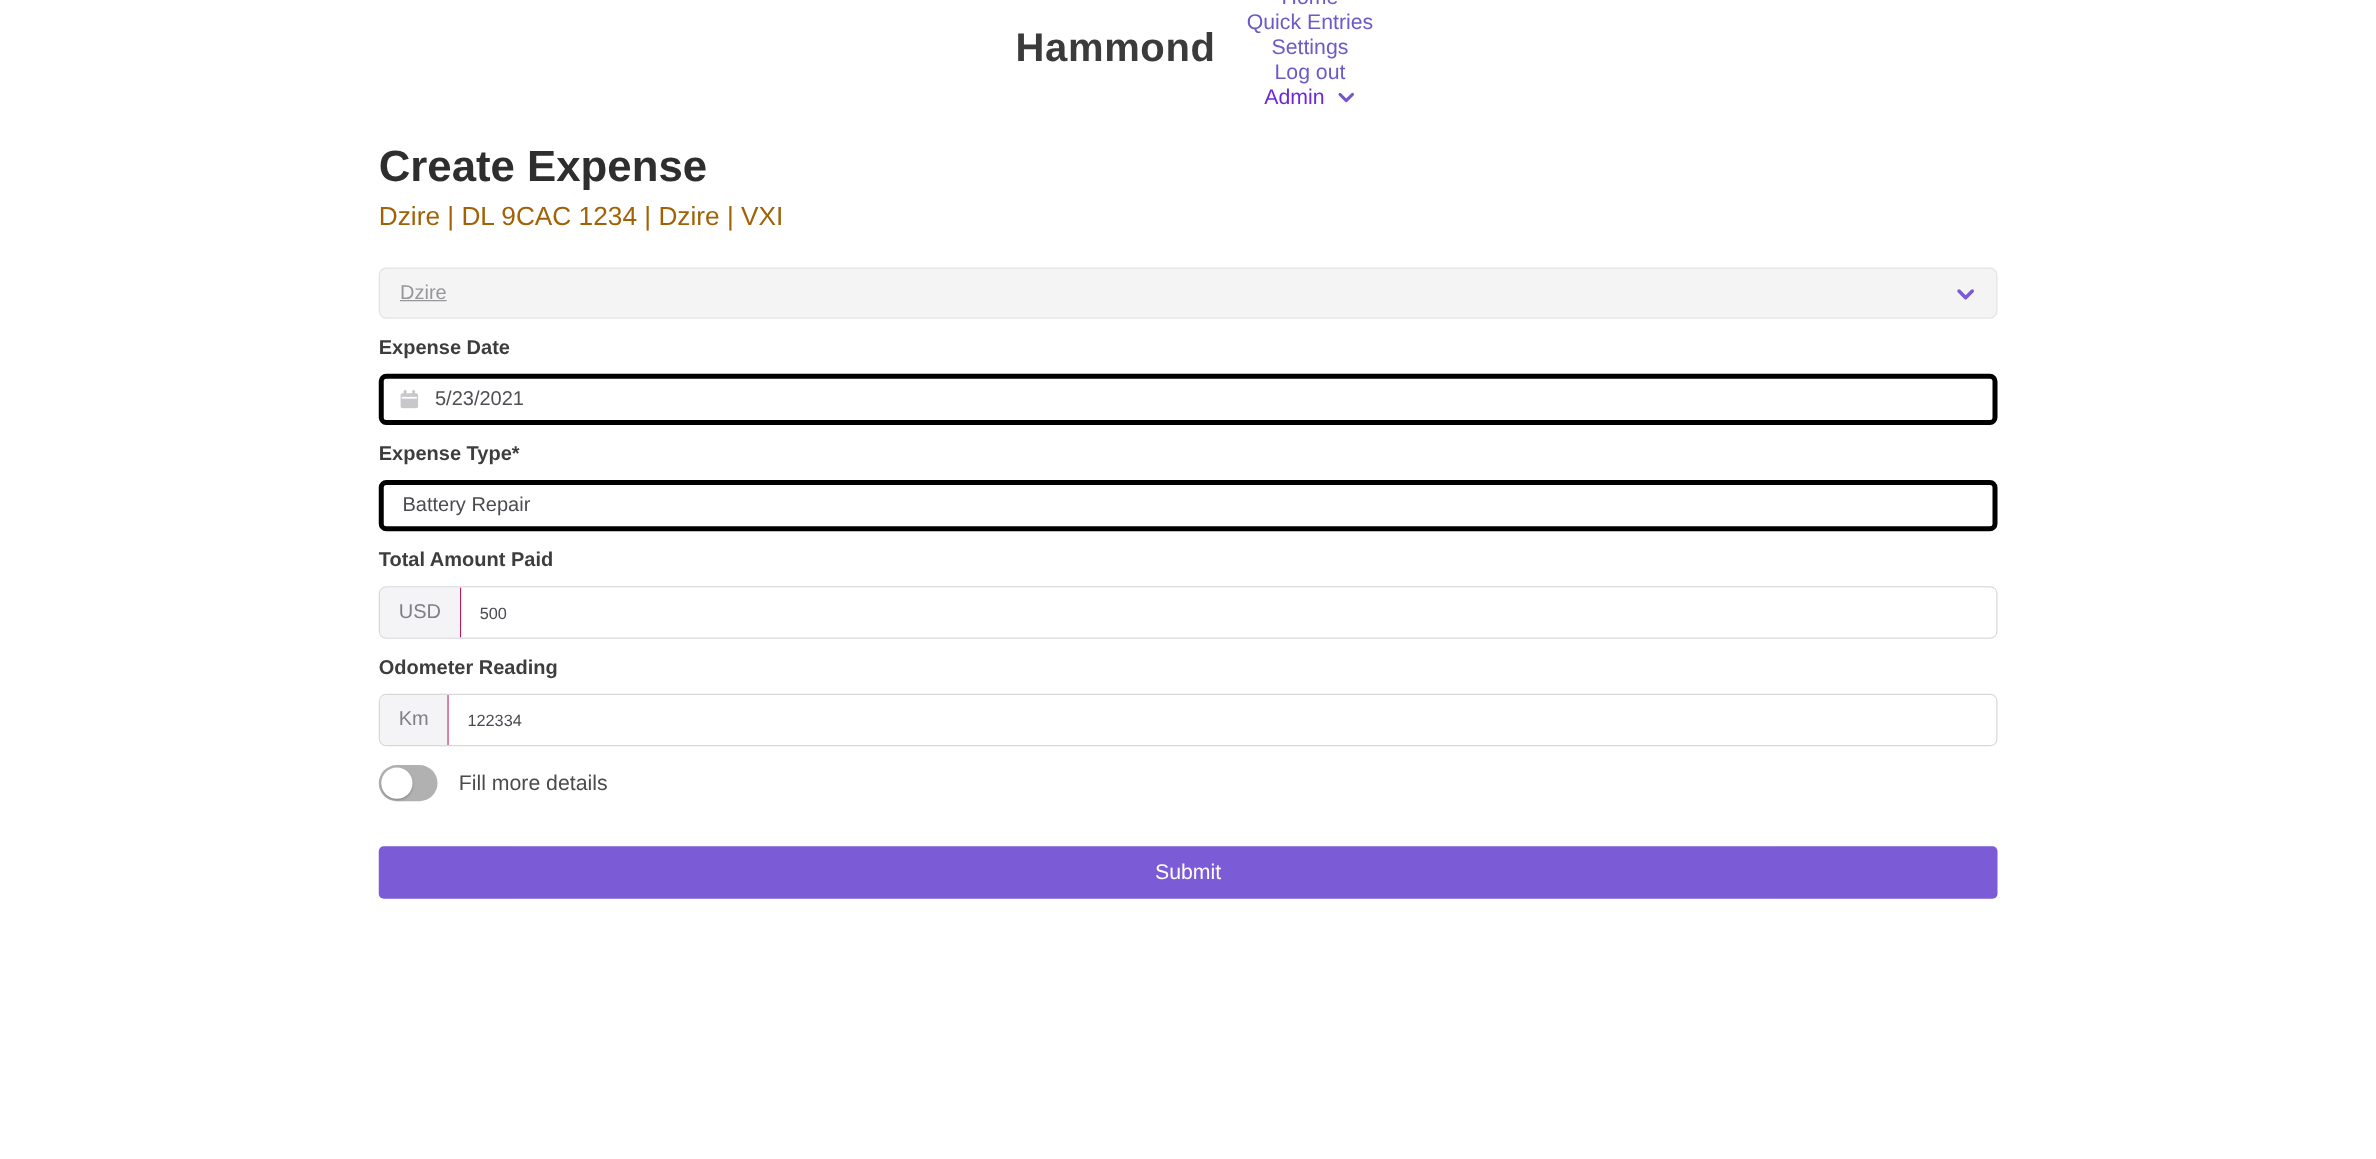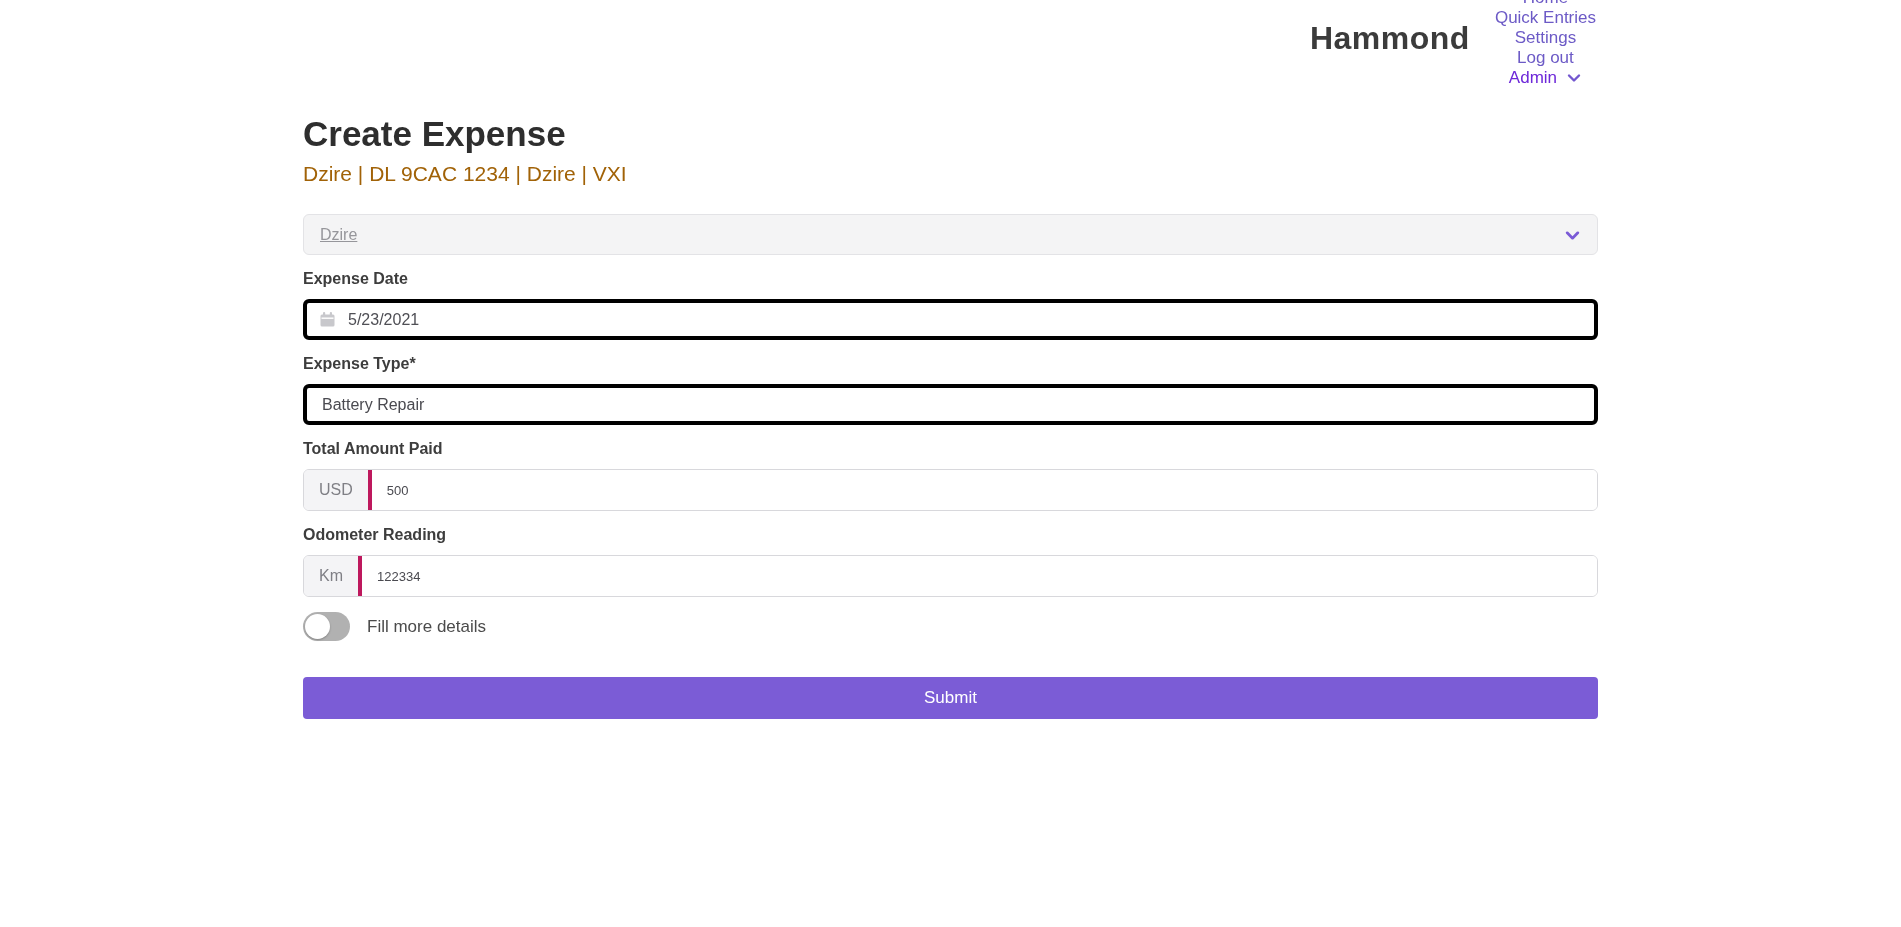--- a/index.html
+++ b/index.html
@@ -7,21 +7,21 @@
     width: 1901px; height: 927px;
     background: #ffffff;
     font-family: "Liberation Sans", sans-serif;
     overflow: hidden;
   }
 
   
   .navbar { width: 100%; background: #ffffff; }
   .navbar-inner {
     width: 1295px; margin: 0 auto;
-    display: flex; align-items: center; justify-content: flex-end;
+    display: flex; align-items: center; justify-content: center;
     height: 76px; padding: 0 2px;
   }
   .brand {
     font-size: 32px; font-weight: 700; color: #3b3b3b;
     letter-spacing: 0.5px; padding-left: 10px; cursor: pointer;
     text-decoration: none;
   }
   .nav-links { display: flex; align-items: center; flex-direction: column; }
   .nav-link {
     margin-left: 25px; font-size: 17px; color: #6c5ac6;
@@ -75,21 +75,21 @@
 
   
   .input-group {
     display: flex; width: 100%; height: 42px;
     border: 1px solid #d8d8dc; border-radius: 6px; overflow: hidden;
     background: #ffffff;
   }
   .input-addon {
     background: #f4f4f6; color: #7f7f85; font-size: 16px;
     display: flex; align-items: center; padding: 0 15px;
-    border-right: 4px solid #be185d;
+    border-right: 1px solid #be185d;
   }
   .input-group input {
     border: none; outline: none; flex: 1; padding: 0 15px;
     font-size: 13px; color: #4a4a50;
     font-family: "Liberation Sans", sans-serif;
   }
 
   
   .toggle-row { display: flex; align-items: center; margin-top: 9px; }
   .toggle {

